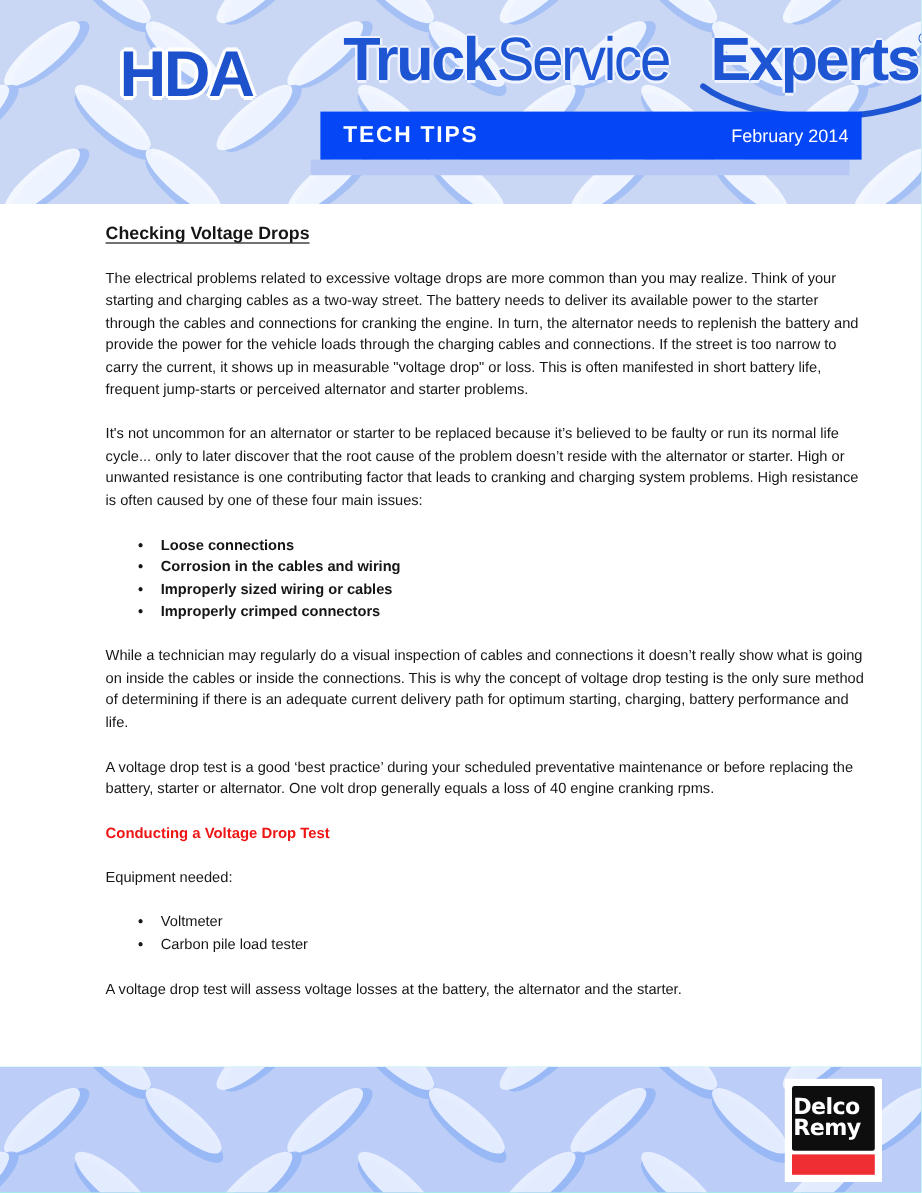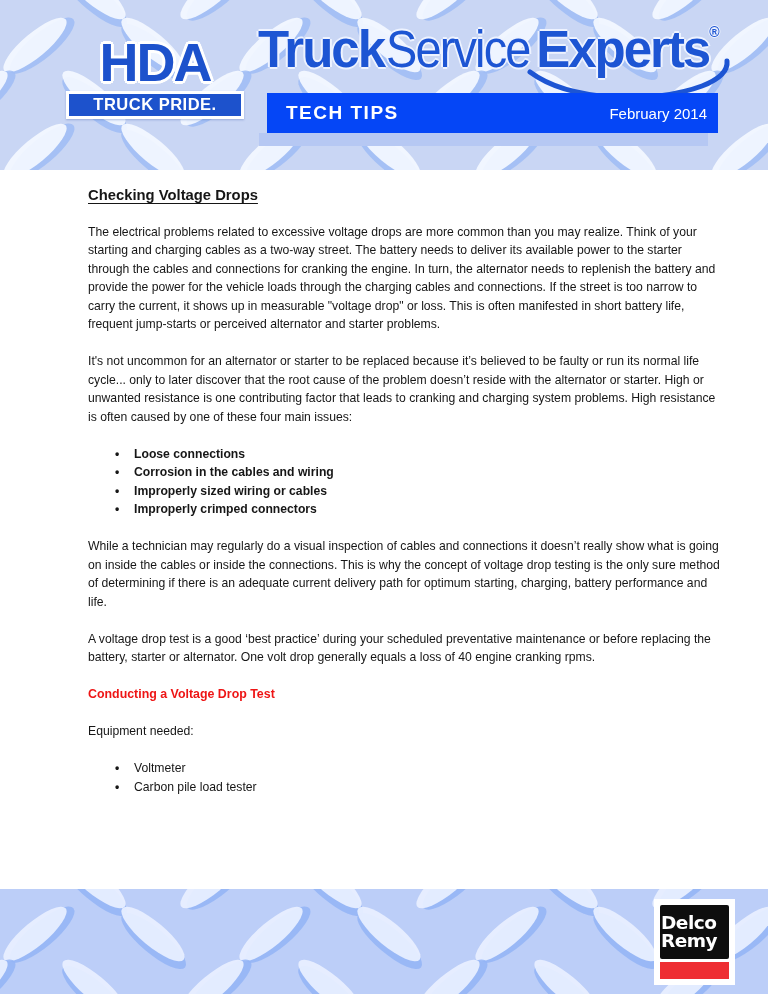--- a/index.html
+++ b/index.html
@@ -24,21 +24,21 @@
   }
   .hda-bar {
     margin-top:3px; background:#1d52cc; border:3px solid #fff; color:#fff;
     font-weight:bold; font-size:16.5px; letter-spacing:0.5px; padding:1px 2px 2px;
     box-shadow:0 1px 2px rgba(60,90,170,.35);
   }
 
   
   .tse-logo { position:absolute; left:258px; top:24px; white-space:nowrap; color:#1d55d3; height:70px; }
   .tse-word { font-size:51px; line-height:1; display:inline-block;
-    text-shadow:-2px 0 0 #eef3ff, 2px 0 0 #eef3ff, 0 -2px 0 #eef3ff, 0 2px 0 #eef3ff; }
+    text-shadow:-2px 0 0 #eef3ff, 2px 0 0 #eef3ff, 0 -2px 0 #eef3ff, 0 2px 0 #eef3ff;margin-left:28px; }
   .tse-bold { font-weight:800; letter-spacing:-2px; }
   .tse-light { font-weight:400; transform:scaleX(.92); transform-origin:left; letter-spacing:-2px; margin:0 -6px 0 2px; }
   .tse-reg { font-size:14px; vertical-align:30px; font-weight:bold;
     text-shadow:-1px 0 0 #eef3ff, 1px 0 0 #eef3ff, 0 -1px 0 #eef3ff, 0 1px 0 #eef3ff; }
   .tse-swoosh { position:absolute; right:-14px; bottom:-12px; }
 
   
   .banner-shadow { position:absolute; left:259px; top:133px; width:449px; height:13px; background:#b6c8f3; }
   .banner {
     position:absolute; left:267px; top:93px; width:451px; height:40px; background:#0546f6;
@@ -206,21 +206,20 @@
           <ellipse rx="40" ry="12" fill="#f4f8ff" opacity="0.92"></ellipse>
         </g>
         <g transform="translate(743 151) rotate(-40)">
           <ellipse cx="5" cy="5" rx="41" ry="12.5" fill="#9fbcf4" opacity="0.85"></ellipse>
           <ellipse rx="40" ry="12" fill="#f4f8ff" opacity="0.92"></ellipse>
         </g>
       </svg>
 
     <div class="hda-logo">
       <div class="hda-name">HDA</div>
-      <div class="hda-bar">TRUCK PRIDE.</div>
     </div>
 
     <div class="tse-logo">
       <span class="tse-word tse-bold">Truck</span><span class="tse-word tse-light">Service</span><span class="tse-word tse-bold">Experts</span><span class="tse-reg">®</span>
       <svg class="tse-swoosh" width="210" height="48" viewBox="0 0 210 48">
         <path d="M6 14 C 46 44, 130 46, 178 28 C 196 21, 204 12, 203 3" fill="none" stroke="#1d55d3" stroke-width="5" stroke-linecap="round"></path>
       </svg>
     </div>
 
     <div class="banner-shadow"></div>
@@ -248,20 +247,21 @@
 
     <h2 class="section-heading">Conducting a Voltage Drop Test</h2>
 
     <p>Equipment needed:</p>
 
     <ul class="equipment-list">
       <li>Voltmeter</li>
       <li>Carbon pile load tester</li>
     </ul>
 
+    <p class="closing">A voltage drop test will assess voltage losses at the battery, the alternator and the starter.</p>
   </div>
 
   <div class="band footer-band">
     <svg class="texture js-texture" preserveAspectRatio="none" viewBox="0 0 768 105">
         <rect width="768" height="105" fill="#bccef8"></rect>
         <g transform="translate(-24 -8) rotate(-40)">
           <ellipse cx="5" cy="5" rx="41" ry="12.5" fill="#93b4f6" opacity="0.85"></ellipse>
           <ellipse rx="40" ry="12" fill="#e9f0ff" opacity="0.92"></ellipse>
         </g>
         <g transform="translate(94 -8) rotate(40)">

